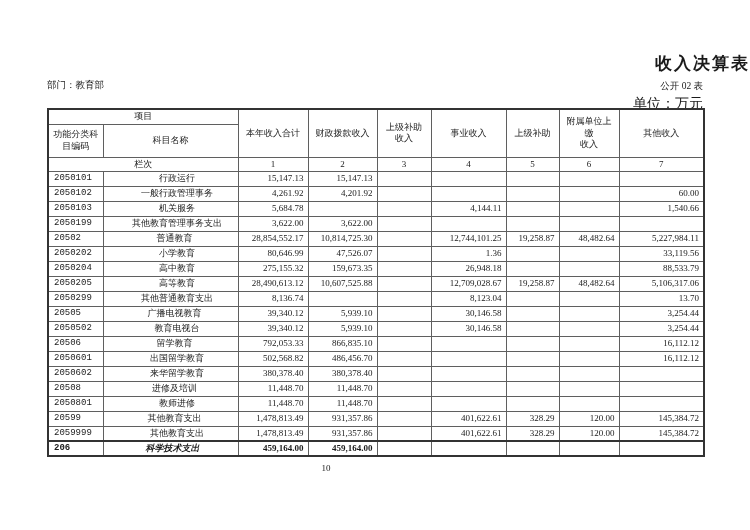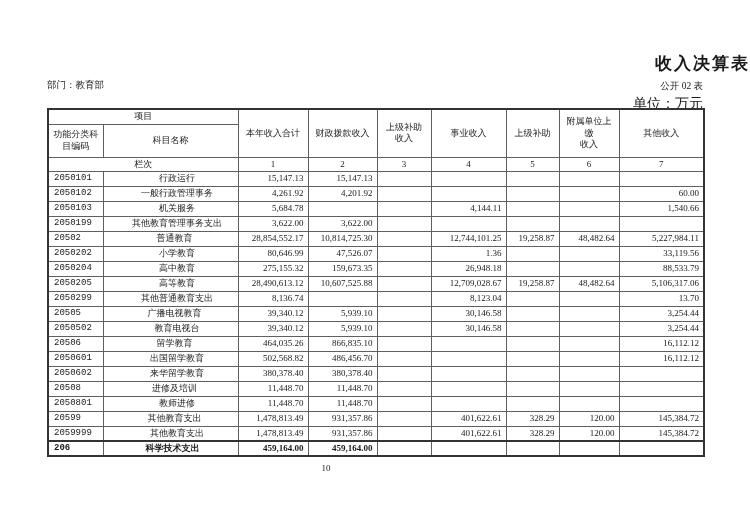--- a/index.html
+++ b/index.html
@@ -54,21 +54,21 @@
     vertical-align: middle;
     white-space: pre-line;
     padding: 1px 4px;
   }
   tr.hdr1 { height: 15px; }
   tr.hdr2 { height: 33px; }
   tr.lanci { height: 14px; }
   .report tbody tr { height: 15px; }
   td.code { text-align: left; padding: 0 2px 0 5px; white-space: nowrap; font-family: Liberation Mono, monospace; }
   td.name { text-align: center; white-space: nowrap; }
-  td.name.indent-0 { padding-left: 4px; }
+  td.name.indent-0 { padding-left: 4px; font-style: italic; }
   td.name.indent-1 { padding-left: 8px; }
   td.name.indent-2 { padding-left: 13px; }
   td.num { text-align: right; padding: 0 4px; white-space: nowrap; }
   tr.bold-row td { font-weight: bold; border-top: 2px solid #333333; }
   .page-number {
     position: absolute;
     top: 463px; left: 0; width: 652px;
     text-align: center;
     font-size: 9px;
   }
@@ -240,21 +240,21 @@
         <td class="num">5,939.10</td>
         <td class="num"></td>
         <td class="num">30,146.58</td>
         <td class="num"></td>
         <td class="num"></td>
         <td class="num">3,254.44</td>
       </tr>
       <tr>
         <td class="code">20506</td>
         <td class="name indent-1">留学教育</td>
-        <td class="num">464,035.26</td>
+        <td class="num">792,053.33</td>
         <td class="num">866,835.10</td>
         <td class="num"></td>
         <td class="num"></td>
         <td class="num"></td>
         <td class="num"></td>
         <td class="num">16,112.12</td>
       </tr>
       <tr>
         <td class="code">2050601</td>
         <td class="name indent-2">出国留学教育</td>

